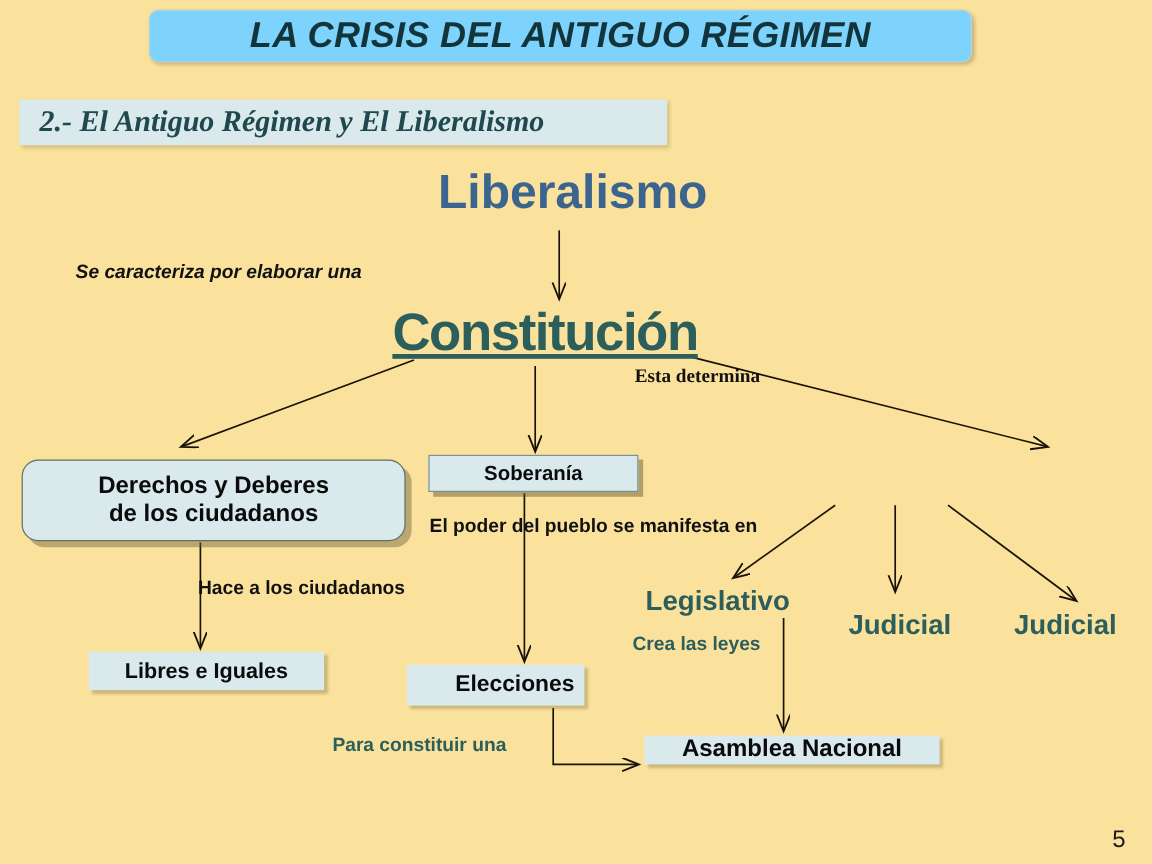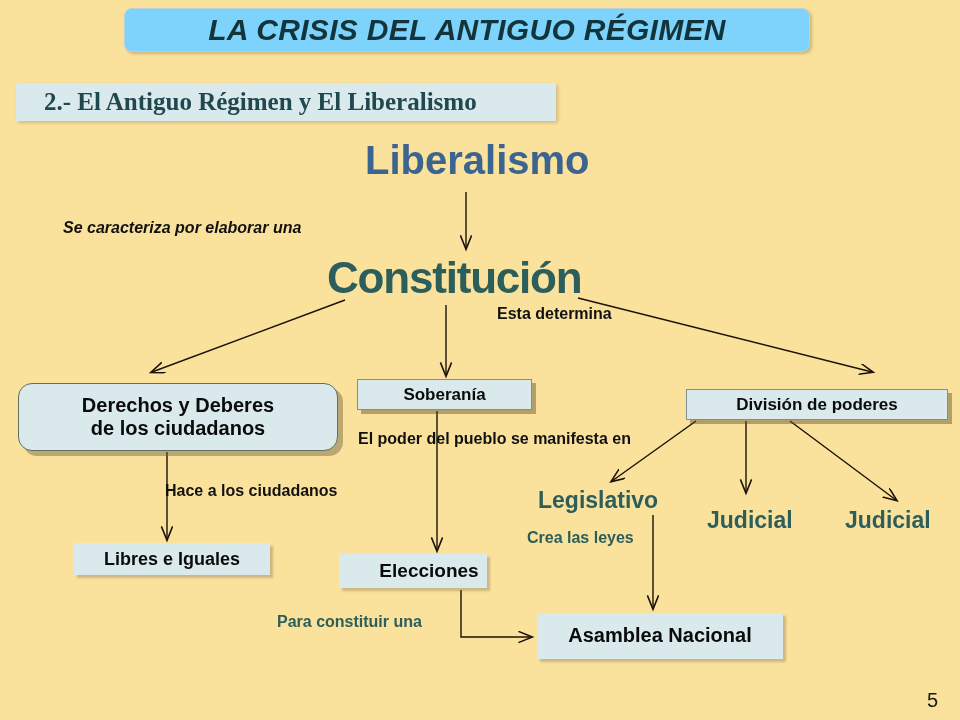--- a/index.html
+++ b/index.html
@@ -47,42 +47,44 @@
     left: 16px; top: 83px;
     width: 540px; height: 38px;
     background: #d9e9ec;
     display: flex; align-items: center;
     box-shadow: 2px 2px 3px rgba(120,110,70,0.3);
   }
   #subtitle-banner .txt {
     font-family: "Liberation Serif", serif;
     font-size: 25px;
     font-weight: bold;
+    font-style: italic;
     color: #20484f;
-    padding-left: 28px;
+    padding-left: 17px;
     white-space: nowrap;
     text-align: right;
   }
 
   
   .word-liberalismo {
     left: 365px; top: 138px;
     font-size: 40px;
     font-weight: bold;
     color: #3b648f;
     white-space: nowrap;
   }
   .word-constitucion {
     left: 327px; top: 253px;
     font-size: 44px;
     font-weight: bold;
     color: #2c5e5b;
     letter-spacing: -1.2px;
     white-space: nowrap;
     font-stretch: condensed;
+    text-decoration: underline;
   }
 
   
   .caption {
     font-size: 16px;
     font-weight: bold;
     color: #111111;
     white-space: nowrap;
     line-height: 1.12;
   }
@@ -133,21 +135,21 @@
   #box-libres {
     left: 74px; top: 543px; width: 196px; height: 32px;
     font-size: 18px;
   }
   #box-elecciones {
     left: 339px; top: 554px; width: 148px; height: 34px;
     font-size: 19px;
     padding-left: 32px;
   }
   #box-asamblea {
-    left: 537px; top: 613px; width: 246px; height: 46px;
+    left: 537px; top: 613px; width: 246px; height: 24px;
     font-size: 20px;
   }
 
   
   #page-number {
     right: 22px; bottom: 8px;
     font-size: 20px;
     color: #1a1a1a;
   }
 
@@ -202,21 +204,21 @@
   <div class="abs" id="subtitle-banner">
     <span class="txt">2.- El Antiguo Régimen y El Liberalismo</span>
   </div>
 
   <div class="abs word-liberalismo">Liberalismo</div>
 
   <div class="abs word-constitucion">Constitución</div>
 
   <div class="abs caption italic" style="left:63px; top:219px;">Se caracteriza por elaborar una</div>
 
-  <div class="abs caption" style="left:497px; top:305px;">Esta determina</div>
+  <div class="abs caption" style="left:529px; top:305px;font-family:Liberation Serif, serif;">Esta determina</div>
 
   <div class="abs caption center" style="left:358px; top:430px; width:180px;">El poder del pueblo
 se manifesta en</div>
 
   <div class="abs caption" style="left:165px; top:482px;">Hace a los ciudadanos</div>
 
   <div class="abs caption teal" style="left:527px; top:529px;">Crea las leyes</div>
 
   <div class="abs caption teal" style="left:277px; top:613px;">Para constituir una</div>
 
@@ -226,23 +228,20 @@
 
   <div class="abs node-box box-shadow-hard" id="box-soberania">
     <span class="txt">Soberanía</span>
   </div>
 
   <div class="abs node-box" id="box-derechos">
     <span class="txt">Derechos y Deberes
 de los ciudadanos</span>
   </div>
 
-  <div class="abs node-box box-shadow-hard" id="box-division">
-    <span class="txt">División de poderes</span>
-  </div>
 
   <div class="abs node-box box-shadow-soft" id="box-libres">
     <span class="txt">Libres e Iguales</span>
   </div>
 
   <div class="abs node-box box-shadow-soft" id="box-elecciones">
     <span class="txt">Elecciones</span>
   </div>
 
   <div class="abs node-box box-shadow-soft" id="box-asamblea">

